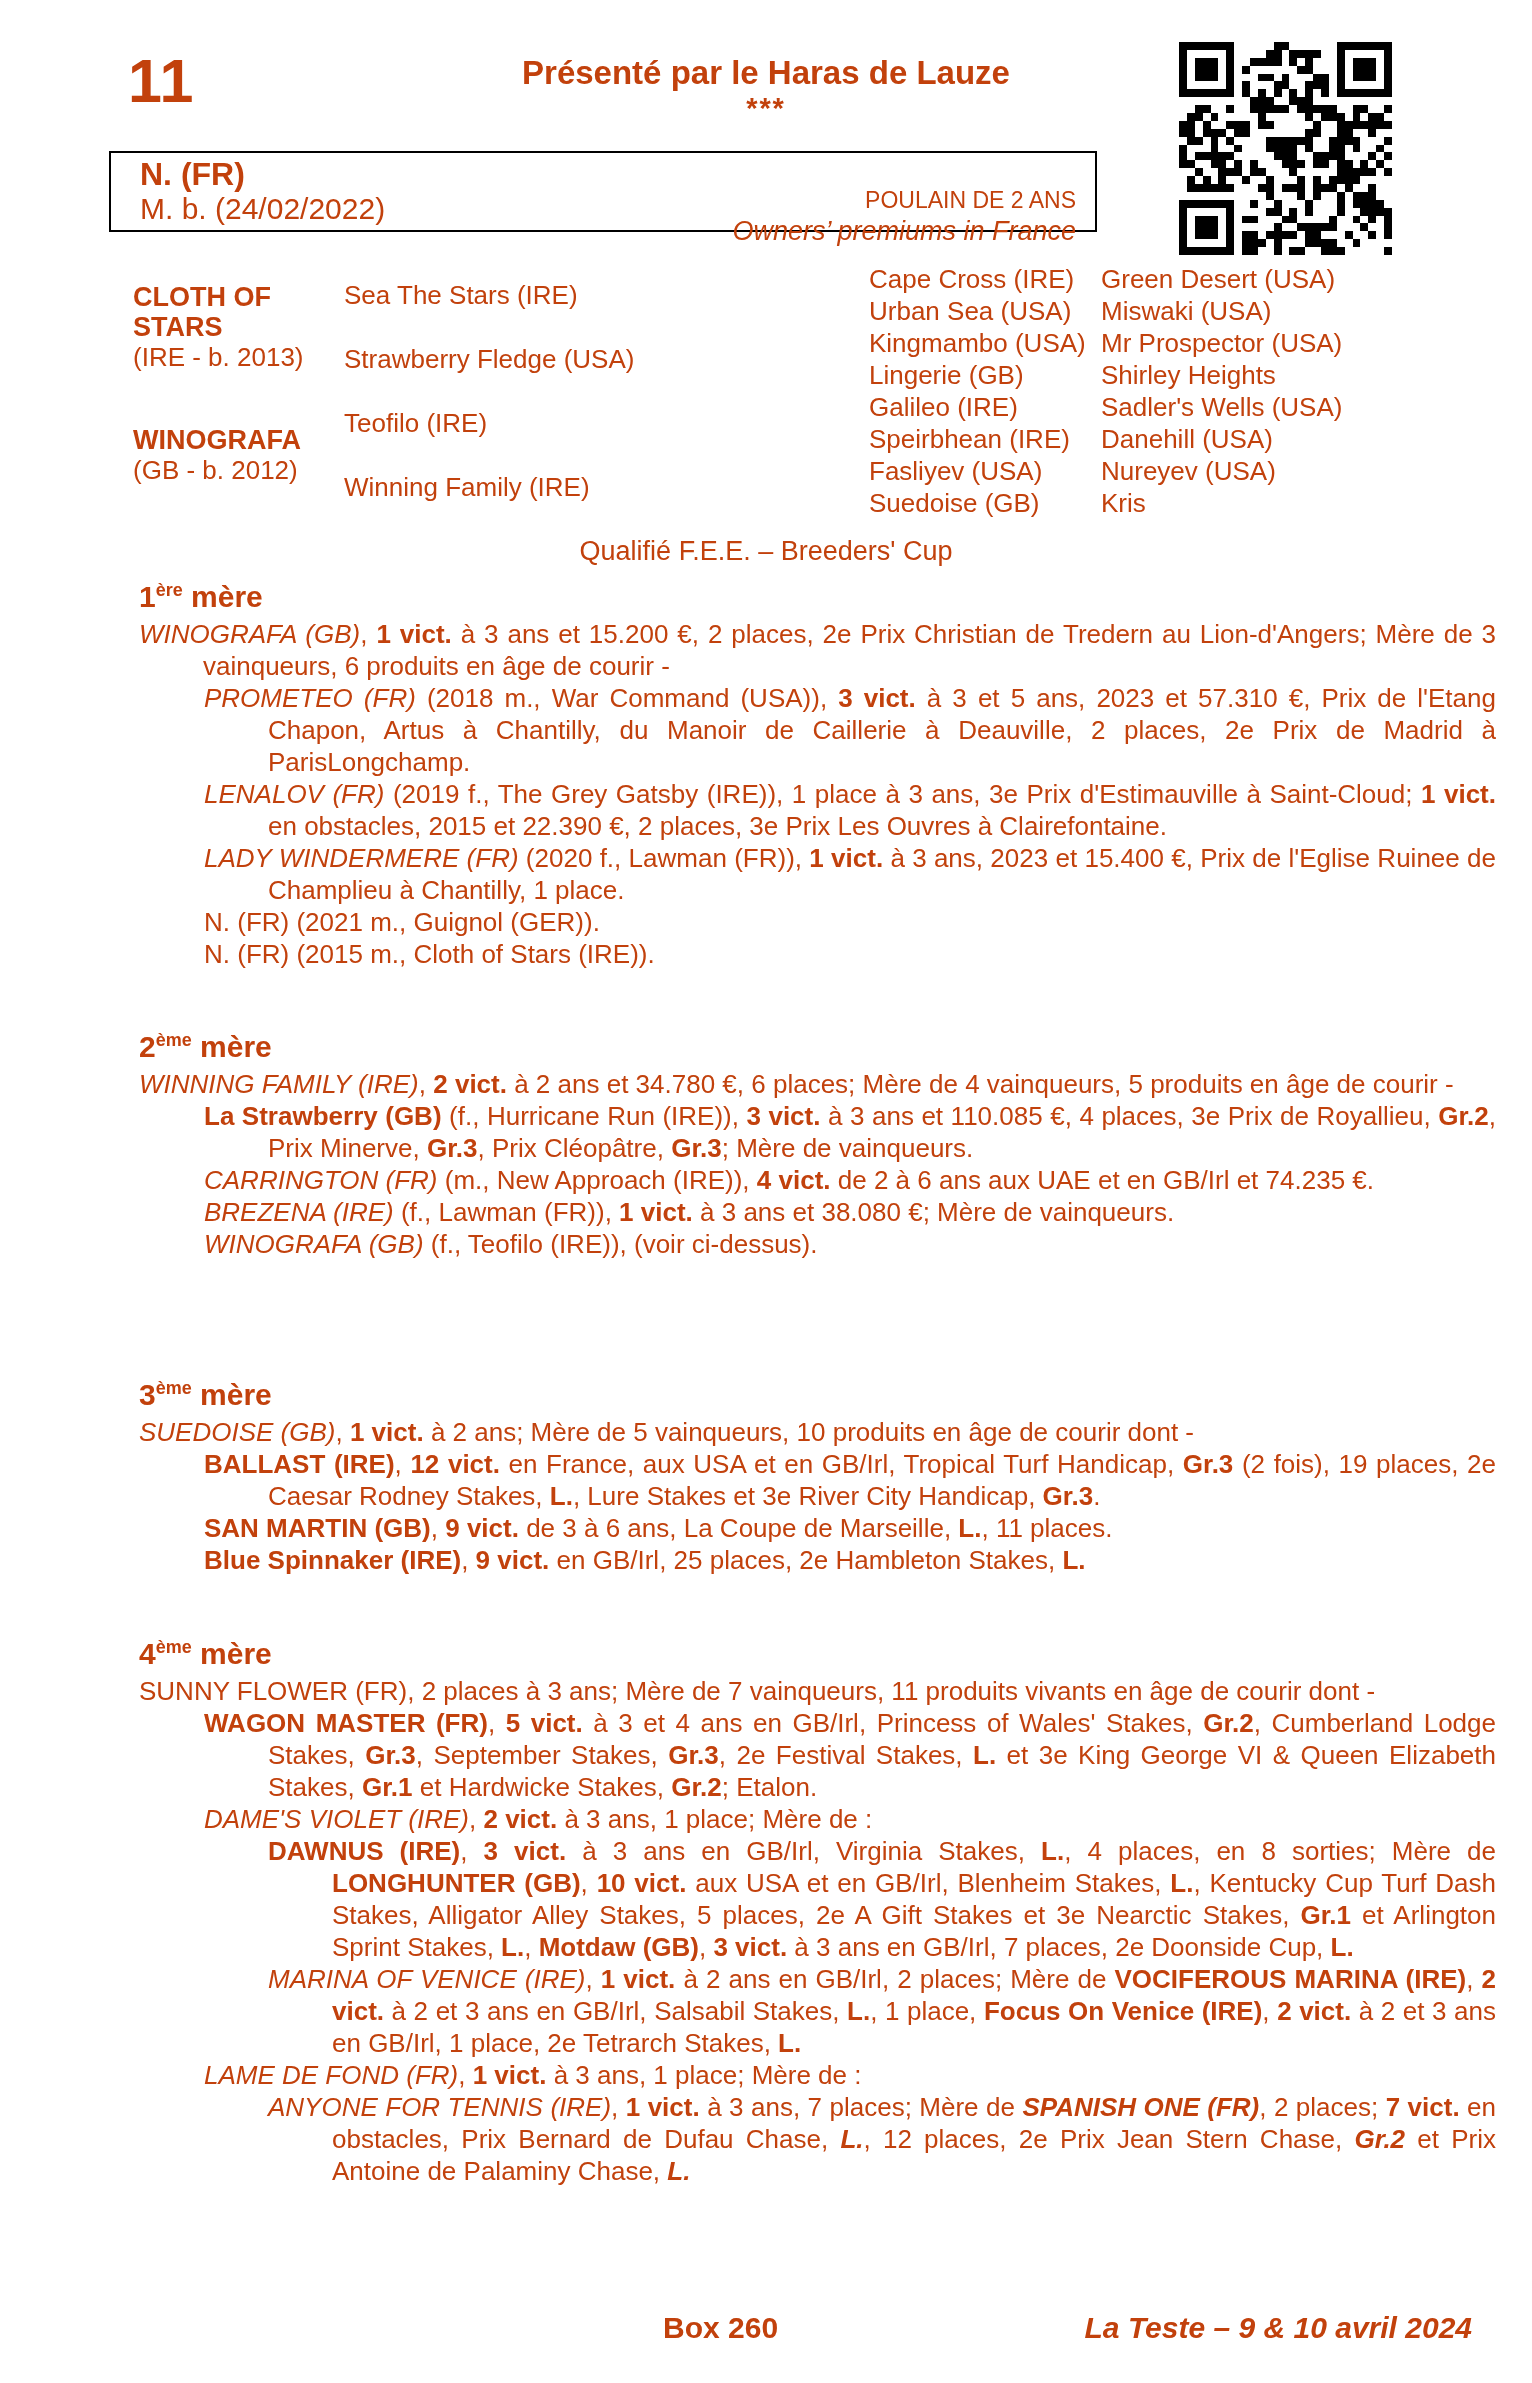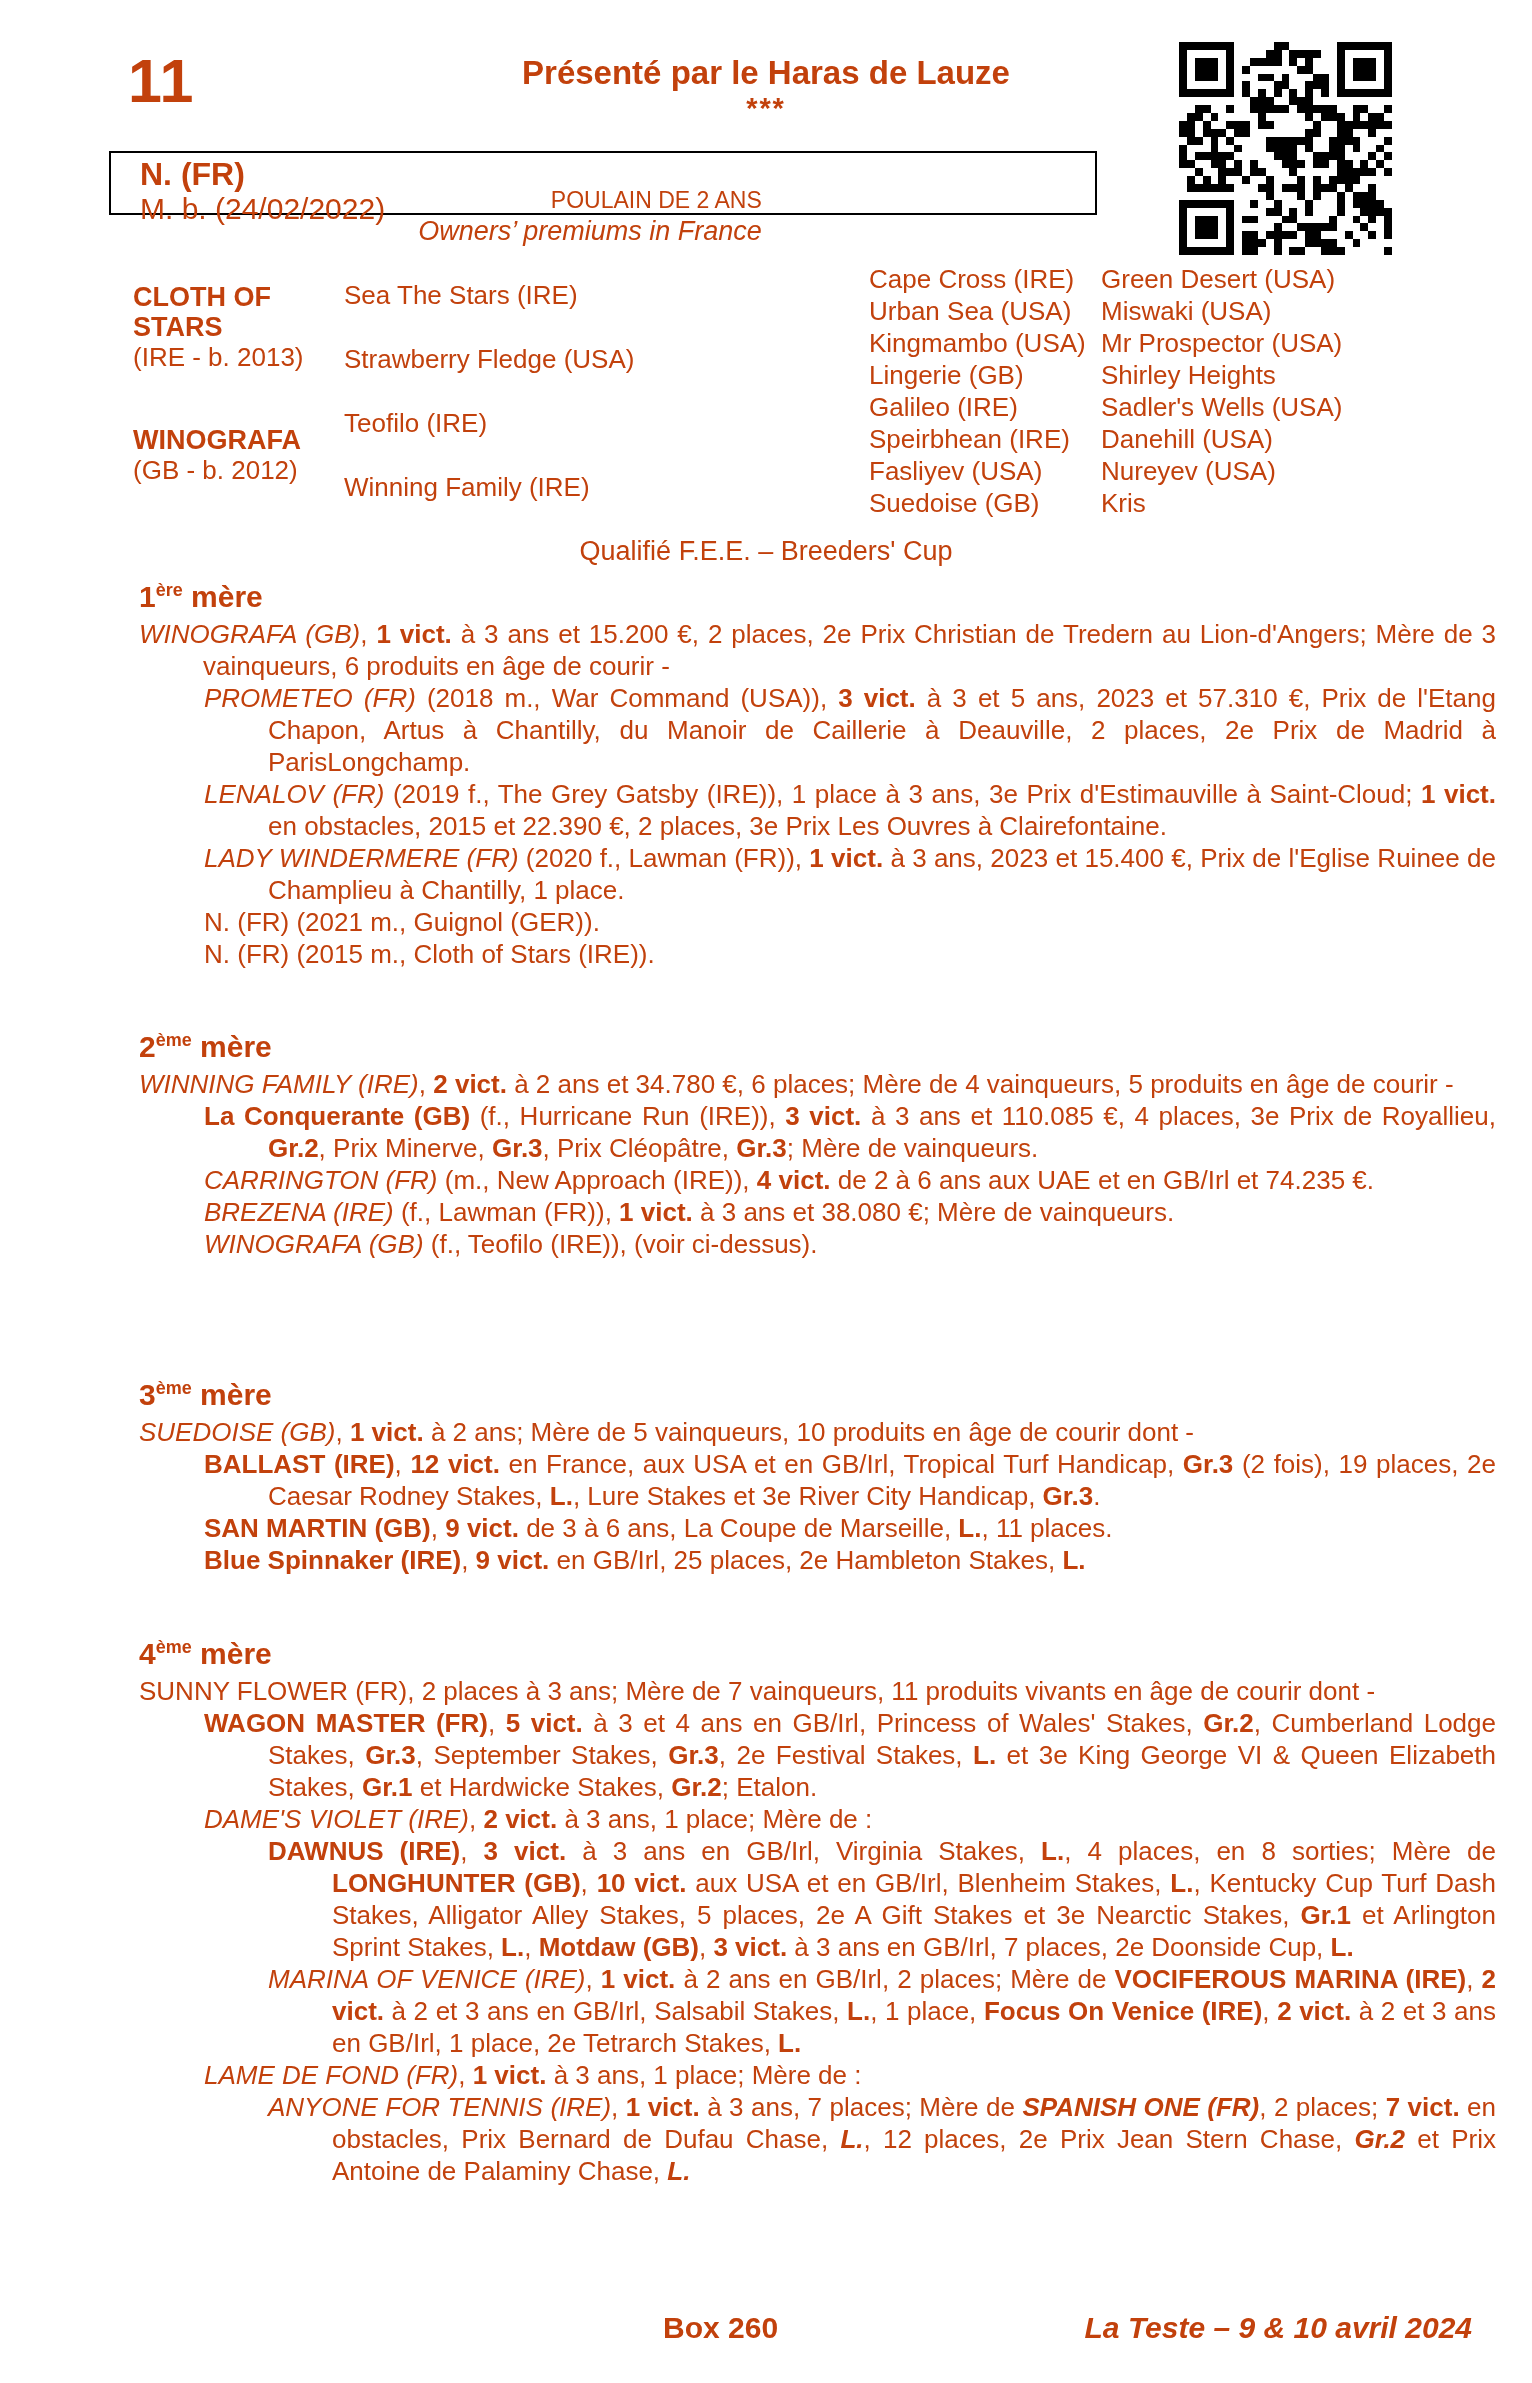--- a/index.html
+++ b/index.html
@@ -9,23 +9,23 @@
     font-family:"Liberation Sans","DejaVu Sans",sans-serif;
     overflow:hidden;
   }
   .lot{position:absolute;left:128px;top:46px;font-size:61px;font-weight:bold;letter-spacing:1px;}
   .presenter{position:absolute;left:0;right:0;top:54px;text-align:center;font-size:33px;font-weight:bold;}
   .stars{position:absolute;left:0;right:0;top:92px;text-align:center;font-size:29px;font-weight:bold;letter-spacing:1.9px;}
   .qr{position:absolute;left:1179px;top:42px;width:213px;height:213px;shape-rendering:crispEdges;}
   .qr rect{fill:#000;}
 
   .hbox{
-    position:absolute;left:109px;top:151px;width:988px;height:64px;
+    position:absolute;left:109px;top:151px;width:988px;height:81px;
     border:2.9px solid #000;box-sizing:border-box;
-    display:flex;
+    display:flex;justify-content:space-between;
     padding:2.9px 19px 2.9px 29px;
     gap:33px;
   }
   .hbox .hleft{display:flex;flex-direction:column;}
   .horse-name{font-size:32px;font-weight:bold;line-height:36px;}
   .horse-details{font-size:30px;line-height:33px;}
   .hbox .hright{display:flex;flex-direction:column;text-align:right;margin-top:24px;}
   .category{font-size:23px;line-height:29px;margin-top:5.8px;}
   .premiums{font-size:27px;font-style:italic;line-height:33px;}
 
@@ -477,21 +477,21 @@
         <div class="para lvl0"><span class="ri">WINOGRAFA (GB)</span><span>, </span><span class="rb">1 vict.</span><span> à 3 ans et 15.200 €, 2 places, 2e Prix Christian de Tredern au Lion-d'Angers; Mère de 3 vainqueurs, 6 produits en âge de courir -</span></div>
         <div class="para lvl1"><span class="ri">PROMETEO (FR)</span><span> (2018 m., War Command (USA)), </span><span class="rb">3 vict.</span><span> à 3 et 5 ans, 2023 et 57.310 €, Prix de l'Etang Chapon, Artus à Chantilly, du Manoir de Caillerie à Deauville, 2 places, 2e Prix de Madrid à ParisLongchamp.</span></div>
         <div class="para lvl1"><span class="ri">LENALOV (FR)</span><span> (2019 f., The Grey Gatsby (IRE)), 1 place à 3 ans, 3e Prix d'Estimauville à Saint-Cloud; </span><span class="rb">1 vict.</span><span> en obstacles, 2015 et 22.390 €, 2 places, 3e Prix Les Ouvres à Clairefontaine.</span></div>
         <div class="para lvl1"><span class="ri">LADY WINDERMERE (FR)</span><span> (2020 f., Lawman (FR)), </span><span class="rb">1 vict.</span><span> à 3 ans, 2023 et 15.400 €, Prix de l'Eglise Ruinee de Champlieu à Chantilly, 1 place.</span></div>
         <div class="para lvl1"><span>N. (FR) (2021 m., Guignol (GER)).</span></div>
         <div class="para lvl1"><span>N. (FR) (2015 m., Cloth of Stars (IRE)).</span></div>
       </div>
       <div class="mere-section" style="top: 1024px;">
         <div class="mere-head">2<sup>ème</sup> mère</div>
         <div class="para lvl0"><span class="ri">WINNING FAMILY (IRE)</span><span>, </span><span class="rb">2 vict.</span><span> à 2 ans et 34.780 €, 6 places; Mère de 4 vainqueurs, 5 produits en âge de courir -</span></div>
-        <div class="para lvl1"><span class="rb">La Conquerante (GB)</span><span> (f., Hurricane Run (IRE)), </span><span class="rb">3 vict.</span><span> à 3 ans et 110.085 €, 4 places, 3e Prix de Royallieu, </span><span class="rb">Gr.2</span><span>, Prix Minerve, </span><span class="rb">Gr.3</span><span>, Prix Cléopâtre, </span><span class="rb">Gr.3</span><span>; Mère de vainqueurs.</span></div>
+        <div class="para lvl1"><span class="rb">La Strawberry (GB)</span><span> (f., Hurricane Run (IRE)), </span><span class="rb">3 vict.</span><span> à 3 ans et 110.085 €, 4 places, 3e Prix de Royallieu, </span><span class="rb">Gr.2</span><span>, Prix Minerve, </span><span class="rb">Gr.3</span><span>, Prix Cléopâtre, </span><span class="rb">Gr.3</span><span>; Mère de vainqueurs.</span></div>
         <div class="para lvl1"><span class="ri">CARRINGTON (FR)</span><span> (m., New Approach (IRE)), </span><span class="rb">4 vict.</span><span> de 2 à 6 ans aux UAE et en GB/Irl et 74.235 €.</span></div>
         <div class="para lvl1"><span class="ri">BREZENA (IRE)</span><span> (f., Lawman (FR)), </span><span class="rb">1 vict.</span><span> à 3 ans et 38.080 €; Mère de vainqueurs.</span></div>
         <div class="para lvl1"><span class="ri">WINOGRAFA (GB)</span><span> (f., Teofilo (IRE)), (voir ci-dessus).</span></div>
       </div>
       <div class="mere-section" style="top: 1372px;">
         <div class="mere-head">3<sup>ème</sup> mère</div>
         <div class="para lvl0"><span class="ri">SUEDOISE (GB)</span><span>, </span><span class="rb">1 vict.</span><span> à 2 ans; Mère de 5 vainqueurs, 10 produits en âge de courir dont -</span></div>
         <div class="para lvl1"><span class="rb">BALLAST (IRE)</span><span>, </span><span class="rb">12 vict.</span><span> en France, aux USA et en GB/Irl, Tropical Turf Handicap, </span><span class="rb">Gr.3</span><span> (2 fois), 19 places, 2e Caesar Rodney Stakes, </span><span class="rb">L.</span><span>, Lure Stakes et 3e River City Handicap, </span><span class="rb">Gr.3</span><span>.</span></div>
         <div class="para lvl1"><span class="rb">SAN MARTIN (GB)</span><span>, </span><span class="rb">9 vict.</span><span> de 3 à 6 ans, La Coupe de Marseille, </span><span class="rb">L.</span><span>, 11 places.</span></div>
         <div class="para lvl1"><span class="rb">Blue Spinnaker (IRE)</span><span>, </span><span class="rb">9 vict.</span><span> en GB/Irl, 25 places, 2e Hambleton Stakes, </span><span class="rb">L.</span></div>

